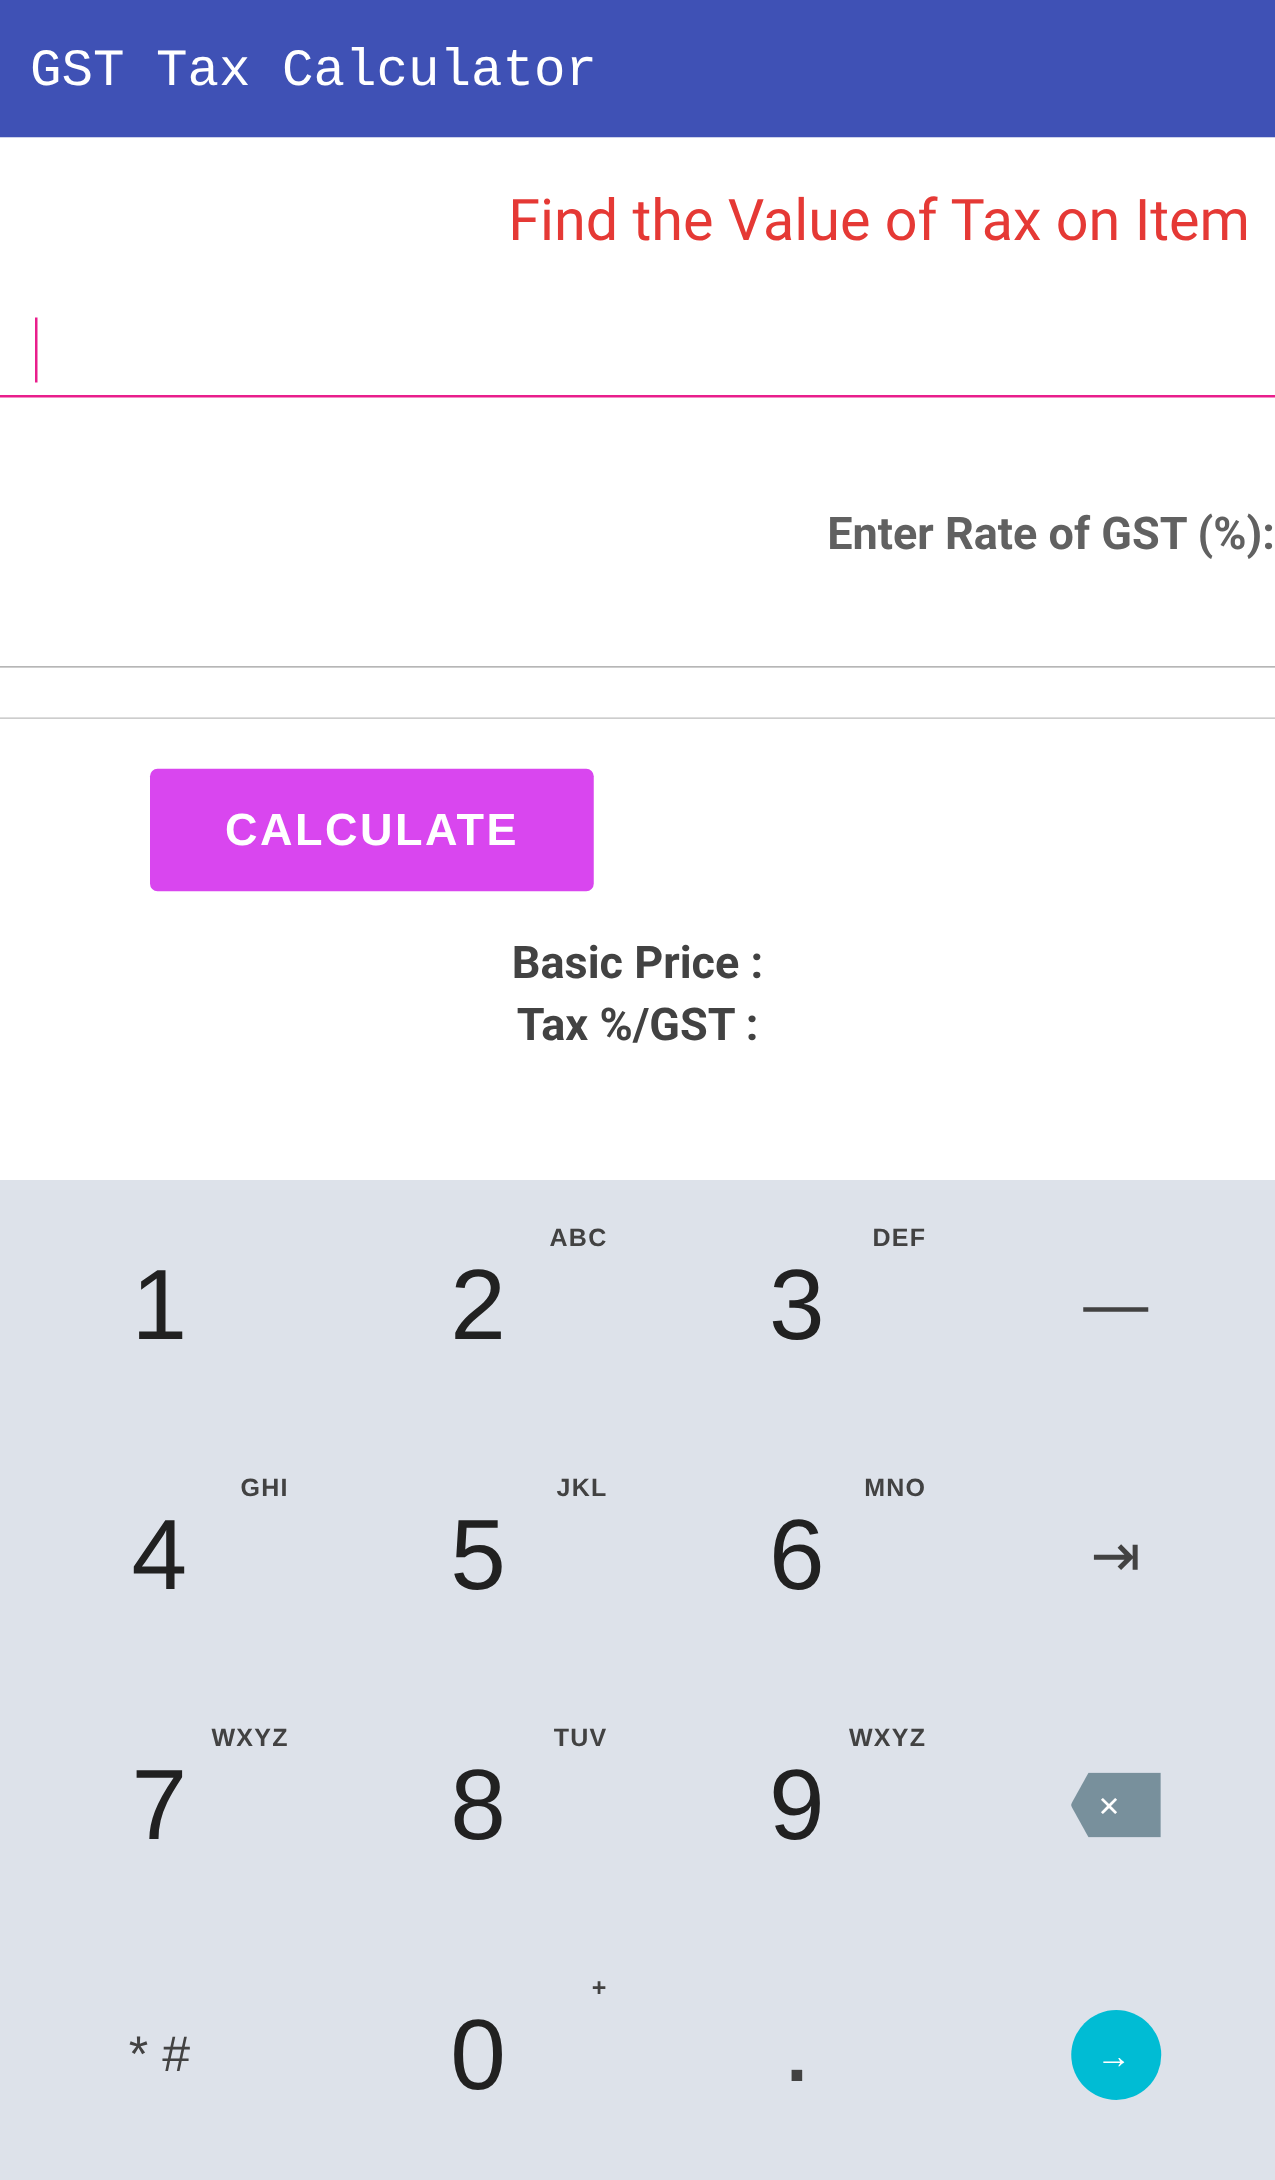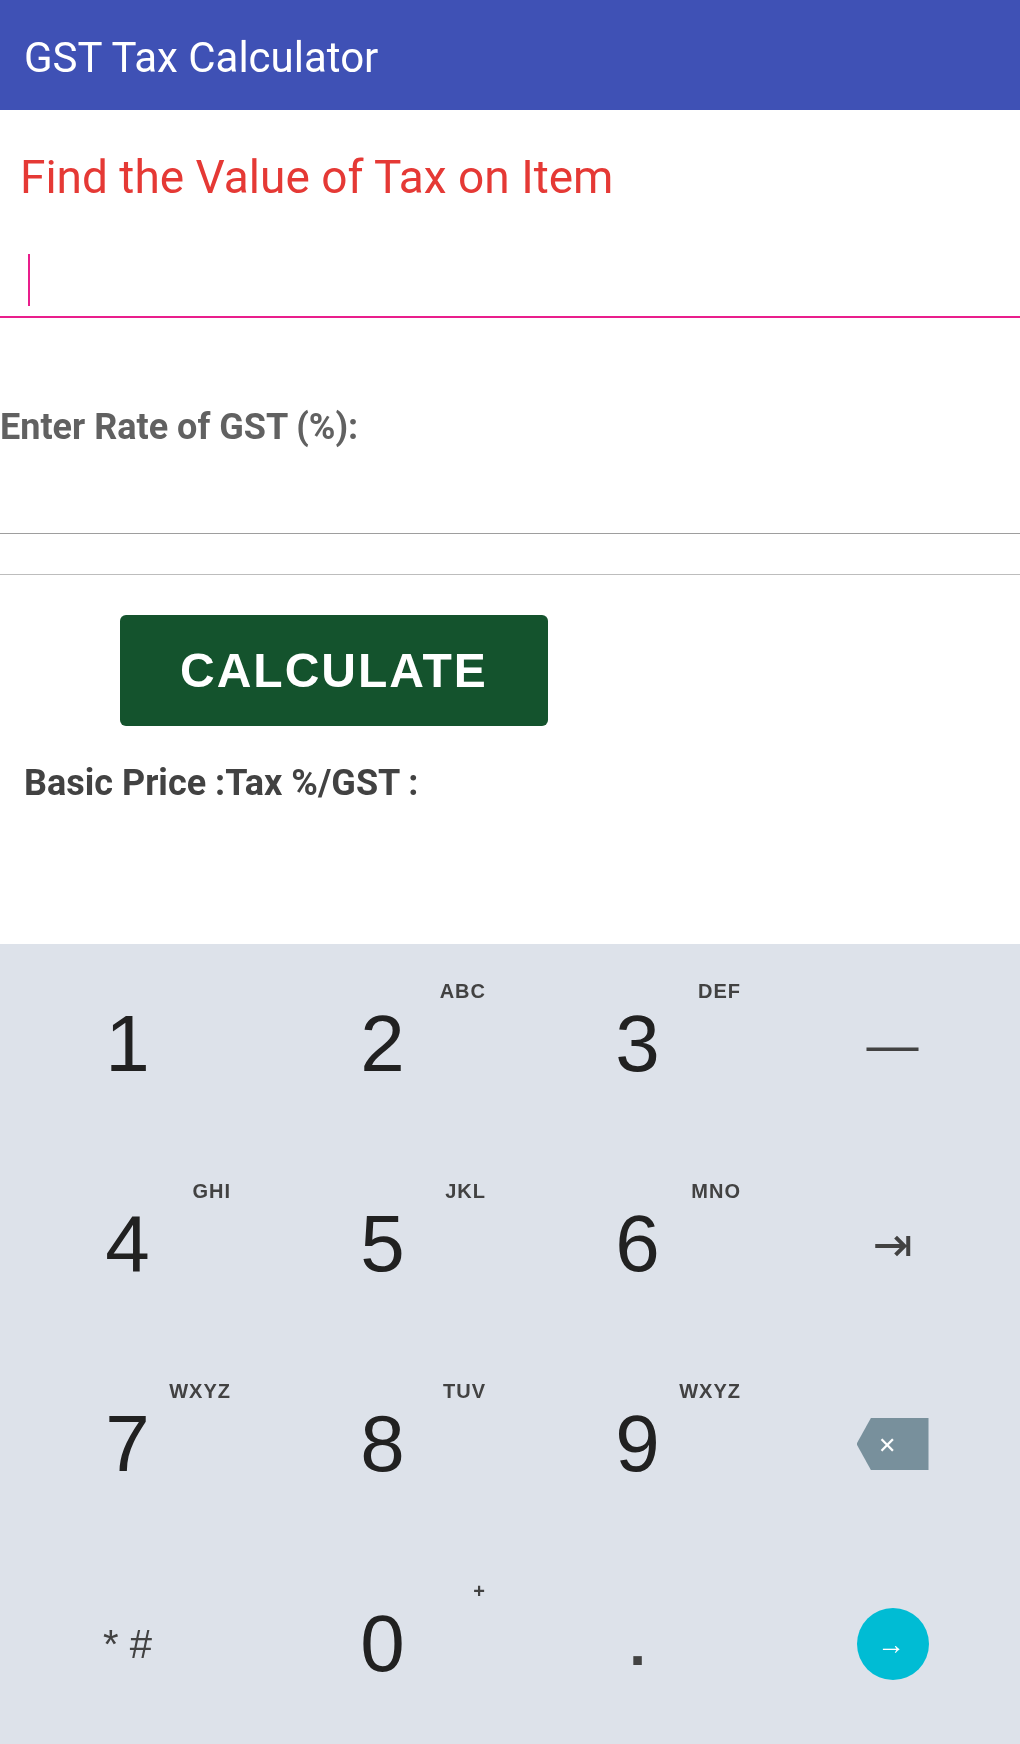--- a/index.html
+++ b/index.html
@@ -14,34 +14,35 @@
       flex-direction: column;
     }
 
     
     .app-header {
       background: #3f51b5;
       padding: 28px 24px 24px;
       min-height: 110px;
       display: flex;
       align-items: center;
+      font-family: Liberation Mono, monospace;
     }
     .app-header-title {
       color: #ffffff;
       font-size: 42px;
       font-weight: 400;
     }
 
     
     .main-content {
       background: #ffffff;
       flex: 1;
       display: flex;
       flex-direction: column;
-      align-items: flex-start;
+      align-items: flex-end;
       padding: 40px 0 0;
     }
 
     .section-title {
       color: #e53935;
       font-size: 46px;
       font-weight: 400;
       text-align: center;
       margin-bottom: 40px;
       padding: 0 20px;
@@ -104,25 +105,25 @@
     }
 
     .divider {
       width: 100%;
       height: 1px;
       background: #bdbdbd;
       margin: 20px 0 40px;
     }
 
     .calculate-btn {
-      background: #14532d;
+      background: #d946ef;
       color: #ffffff;
       border: none;
       border-radius: 6px;
-      font-size: 48px;
+      font-size: 36px;
       font-weight: 700;
       letter-spacing: 2px;
       padding: 28px 60px;
       cursor: pointer;
       margin-bottom: 36px;
       align-self: flex-start;
       margin-left: 120px;
     }
 
     .result-label {
@@ -210,20 +211,21 @@
 
     .key-special {
       font-size: 40px;
       font-weight: 400;
       color: #424242;
     }
 
     .result-section {
       width: 100%;
       display: flex;
+      flex-direction: column;
       align-items: center;
       padding: 0 24px;
     }
   </style>
 </head>
 <body>
 
 <div class="app-header">
   <span class="app-header-title">GST Tax Calculator</span>
 </div>

